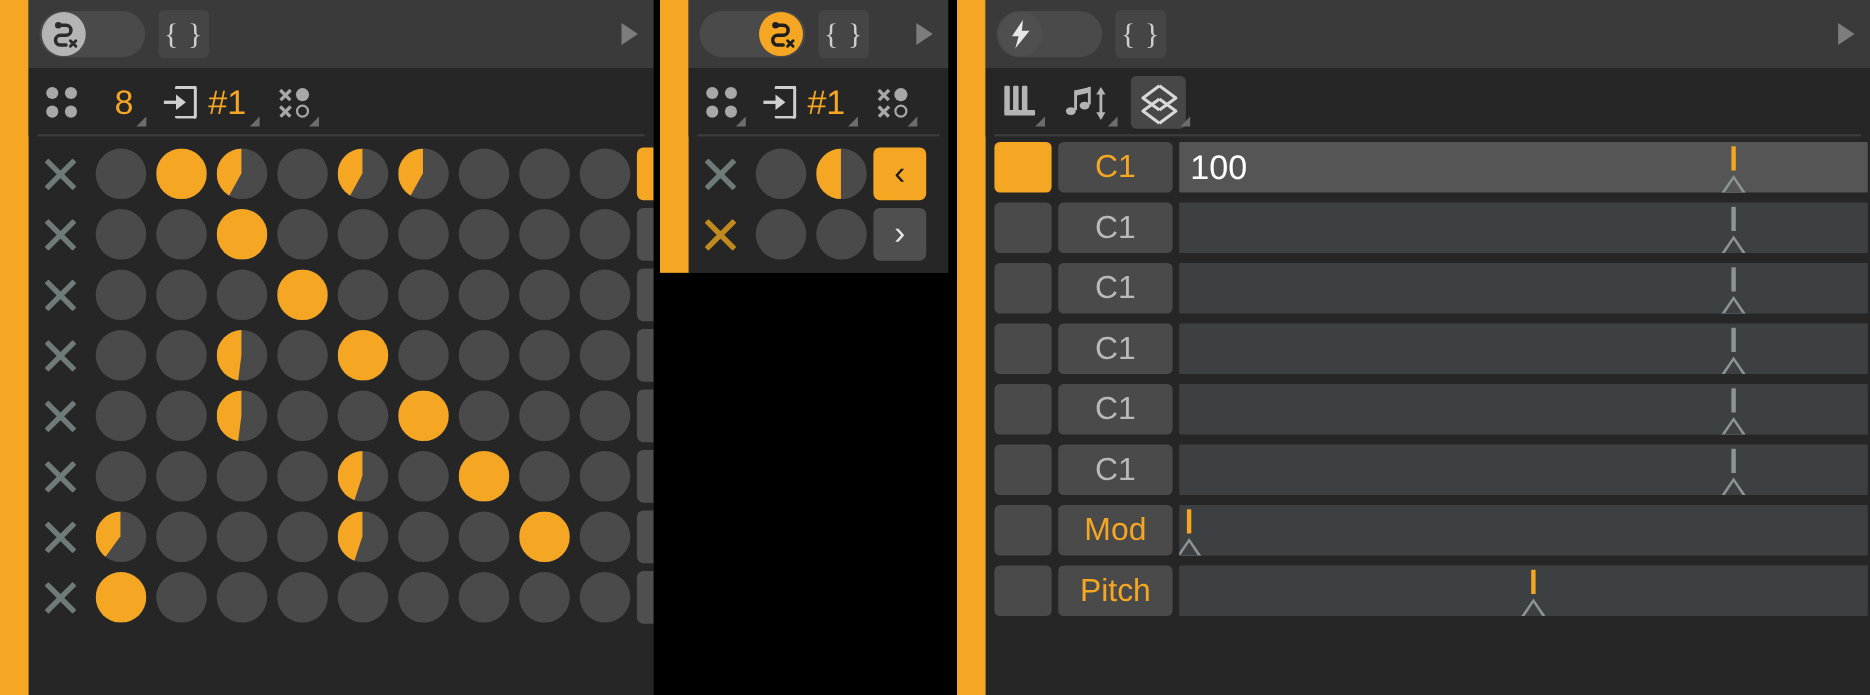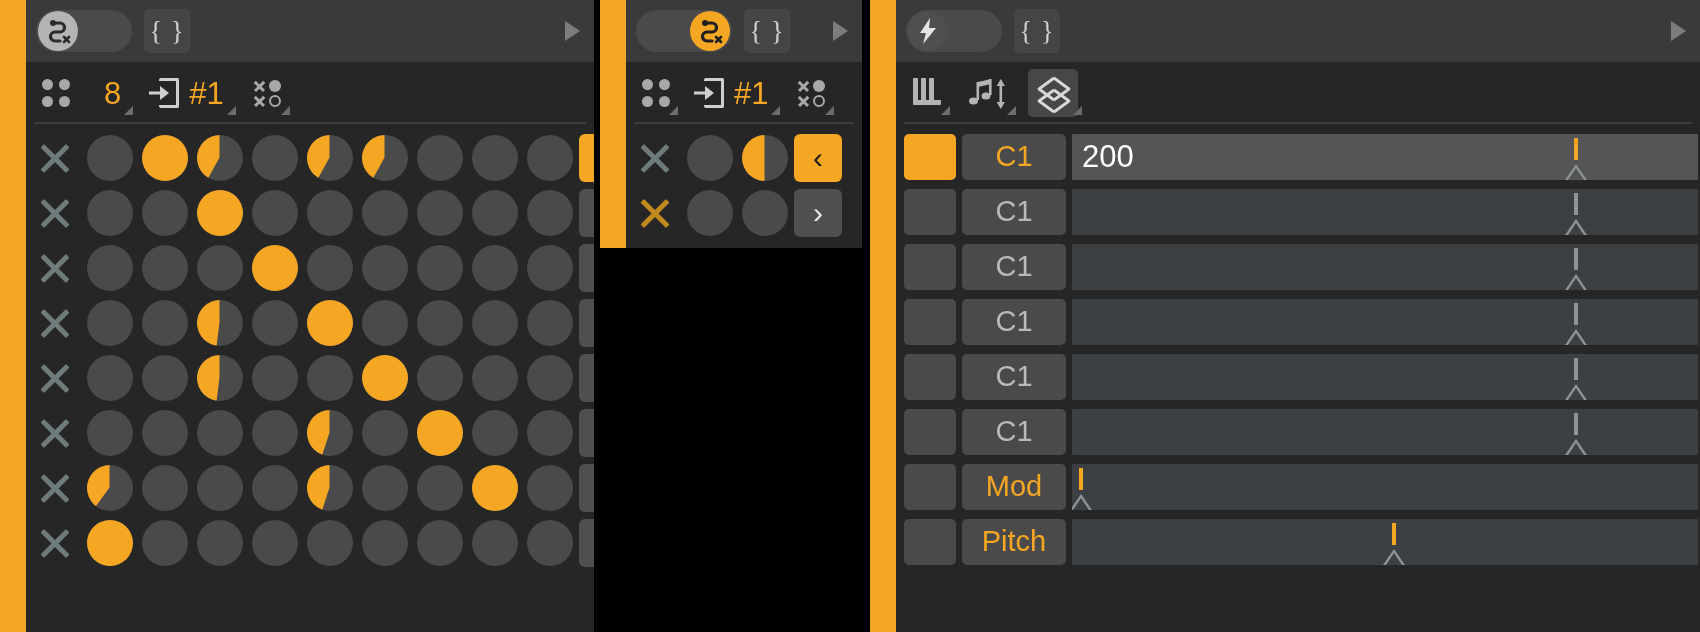--- a/index.html
+++ b/index.html
@@ -319,21 +319,21 @@
   
   .lane-area {
     flex: 1 1 auto;
     background: #262626;
     padding-top: 5px;
     box-sizing: border-box;
     overflow: hidden;
   }
   .lane {
     display: flex;
-    align-items: center;
+    align-items: flex-start;
     height: 55px;
     padding: 0 2px 0 8px;
     box-sizing: border-box;
   }
   .lane-toggle {
     width: 52px; height: 46px;
     border-radius: 5px;
     background: #4a4a4a;
     flex: 0 0 auto;
   }
@@ -911,21 +911,21 @@
           </span>
           <span class="tb-corner"></span>
         </div>
       </div>
 
       <div class="lane-area" id="right-lanes">
           <div class="lane">
             <div class="lane-toggle on"></div>
             <div class="lane-label accent">C1</div>
             <div class="lane-track sel">
-              <span class="lane-value">200</span>
+              <span class="lane-value">100</span>
               <span class="marker accent" style="left: 80.5%;">
                 <span class="stem"></span>
                 <span class="cone"></span>
               </span>
             </div>
           </div>
           <div class="lane">
             <div class="lane-toggle"></div>
             <div class="lane-label">C1</div>
             <div class="lane-track">

